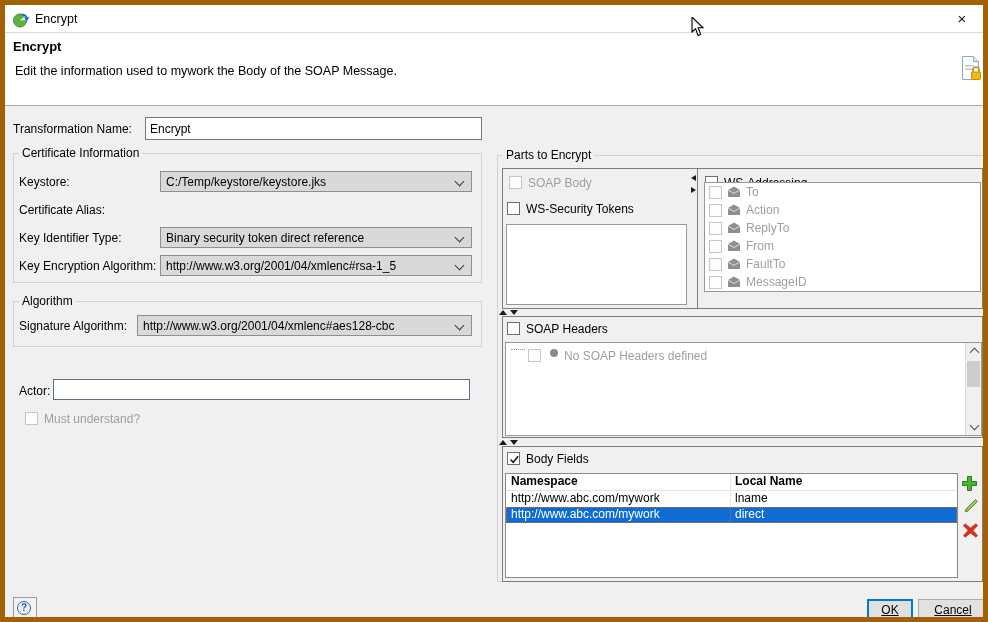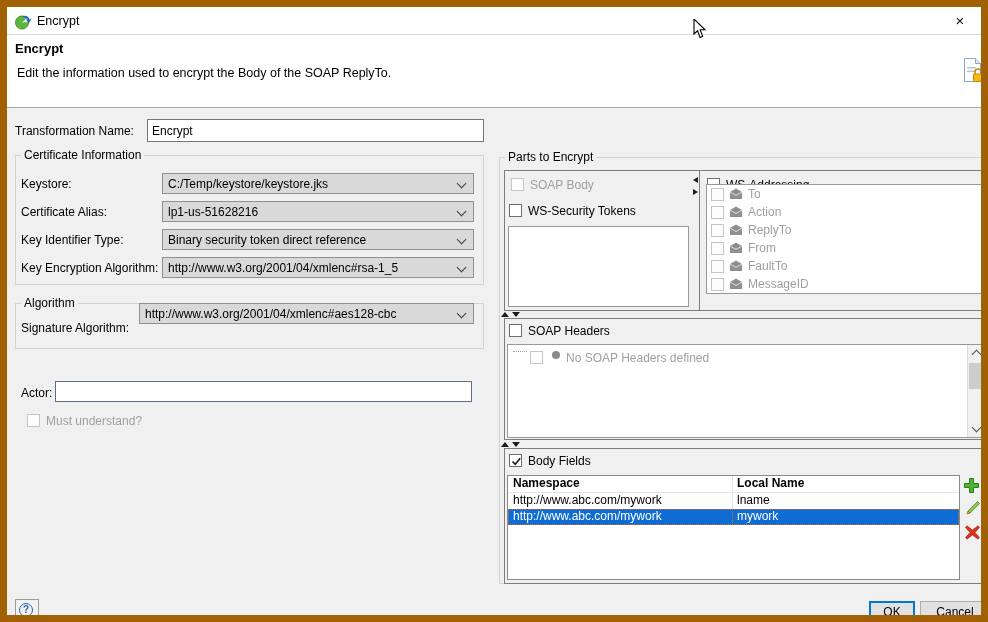--- a/index.html
+++ b/index.html
@@ -1,16 +1,16 @@
 <!DOCTYPE html>
 <html><head>
 <meta charset="utf-8">
 <style>
   html,body{margin:0;padding:0;background:#c8c8c8;}
-  .dlg{position:relative;width:988px;height:622px;background:#ffffff;border:7px solid #a16207;
+  .dlg{position:relative;width:988px;height:622px;background:#ffffff;border:5px solid #a16207;
        box-sizing:border-box;font-family:"Liberation Sans",sans-serif;font-size:12px;color:#000;
        overflow:hidden;cursor:default;}
   .abs{position:absolute;}
   
   .titlebar{position:absolute;left:0;top:0;width:100%;height:28px;background:#fff;border-bottom:1px solid #dadada;box-sizing:border-box;}
   .title-text{position:absolute;left:30px;top:7px;font-size:12.5px;}
   .close-x{position:absolute;right:10px;top:3px;width:22px;height:22px;text-align:center;font-size:15px;line-height:22px;color:#111;}
   
   .hdr-title{position:absolute;left:8px;top:34px;font-weight:bold;font-size:13px;}
   .hdr-desc{position:absolute;left:10px;top:59px;font-size:12.5px;}
@@ -79,21 +79,21 @@
     <svg class="abs" style="left:8px;top:6px" width="17" height="17" viewBox="0 0 17 17">
       <circle cx="7" cy="9.5" r="6.5" fill="#5cb53f" stroke="#3f8f2b" stroke-width="1"></circle>
       <path d="M7 9.5 L13.3 3.8 L13 9 Z" fill="#eaf7e4"></path>
       <path d="M8 3 q5 -1 6.5 3.5 l2 -1 l-2.6 5 l-3 -4.2 l2 0.4 q-1.4 -3 -4.9 -2.4 z" fill="#1f62c8"></path>
     </svg>
     <span class="title-text">Encrypt</span>
     <span class="close-x">×</span>
   </div>
 
   <div class="hdr-title">Encrypt</div>
-  <div class="hdr-desc">Edit the information used to encrypt the Body  of the SOAP ReplyTo.</div>
+  <div class="hdr-desc">Edit the information used to mywork the Body  of the SOAP Message.</div>
   <svg class="abs" style="left:954px;top:50px" width="24" height="28" viewBox="0 0 24 28">
     <path d="M3.5 1.5 h11 l5 5 v18 h-16 z" fill="#ffffff" stroke="#8aa6c8" stroke-width="1"></path>
     <path d="M14.5 1.5 v5 h5" fill="#dce7f5" stroke="#8aa6c8" stroke-width="1"></path>
     <rect x="6" y="10" width="9" height="1.5" fill="#b9c6d8"></rect>
     <rect x="6" y="13.5" width="9" height="1.5" fill="#b9c6d8"></rect>
     <path d="M14 17 v-2 a3 3 0 0 1 6 0 v2" fill="none" stroke="#c18c10" stroke-width="1.6"></path>
     <rect x="12.5" y="17" width="9" height="7.5" rx="1" fill="#f4b80e" stroke="#c18c10" stroke-width="1"></rect>
   </svg>
   <div class="hdr-sep"></div>
   <div class="content-bg"></div>
@@ -103,40 +103,36 @@
 
   <div class="grp" style="left:8px;top:148px;width:469px;height:130px">
     <span class="legend">Certificate Information</span>
   </div>
   <span class="lbl" style="left:14px;top:170px">Keystore:</span>
   <div class="combo" style="left:155px;top:166px;width:312px">
     <span class="txt">C:/Temp/keystore/keystore.jks</span>
     <span class="chev"></span>
   </div>
   <span class="lbl" style="left:14px;top:198px">Certificate Alias:</span>
-  <div class="combo" style="left:155px;top:194px;width:312px">
-    <span class="txt">lp1-us-51628216</span>
-    <span class="chev"></span>
-  </div>
   <span class="lbl" style="left:14px;top:226px">Key Identifier Type:</span>
   <div class="combo" style="left:155px;top:222px;width:312px">
     <span class="txt">Binary security token direct reference</span>
     <span class="chev"></span>
   </div>
   <span class="lbl" style="left:14px;top:254px">Key Encryption Algorithm:</span>
   <div class="combo" style="left:155px;top:250px;width:312px">
     <span class="txt">http://www.w3.org/2001/04/xmlenc#rsa-1_5</span>
     <span class="chev"></span>
   </div>
 
   <div class="grp" style="left:8px;top:296px;width:469px;height:46px">
     <span class="legend">Algorithm</span>
   </div>
   <span class="lbl" style="left:14px;top:314px">Signature Algorithm:</span>
-  <div class="combo" style="left:132px;top:296px;width:335px">
+  <div class="combo" style="left:132px;top:310px;width:335px">
     <span class="txt">http://www.w3.org/2001/04/xmlenc#aes128-cbc</span>
     <span class="chev"></span>
   </div>
 
   <span class="lbl" style="left:14px;top:379px">Actor:</span>
   <input class="tinput" style="left: 48px; top: 374px; width: 417px; height: 21px; border-color: rgb(94, 111, 135);" value="">
   <div class="cbrow" style="left:20px;top:407px">
     <span class="cb dis"></span>
     <span class="cap dis-txt">Must understand?</span>
   </div>
@@ -257,21 +253,21 @@
       <div class="trow thead" style="top:0">
         <span class="c1">Namespace</span>
         <span class="c2">Local Name</span>
       </div>
       <div class="trow" style="top:17px">
         <span class="c1">http://www.abc.com/mywork</span>
         <span class="c2">lname</span>
       </div>
       <div class="trow sel" style="top:33px">
         <span class="c1">http://www.abc.com/mywork</span>
-        <span class="c2">mywork</span>
+        <span class="c2">direct</span>
       </div>
     </div>
 
     <svg class="icon-btn" style="left:458px;top:28px" viewBox="0 0 17 17">
       <path d="M6.5 1.5 h4 v5 h5 v4 h-5 v5 h-4 v-5 h-5 v-4 h5 z" fill="#49b531" stroke="#2e7c1f" stroke-width="1"></path>
     </svg>
     <svg class="icon-btn" style="left:459px;top:51px" viewBox="0 0 17 17">
       <path d="M13.5 1.5 l2 2 l-9.5 9.5 l-2.8 0.8 l0.8 -2.8 z" fill="#8fca59" stroke="#5f933a" stroke-width="1"></path>
       <path d="M3.2 13.8 l0.8 -2.8 l2 2 z" fill="#e8a33d" stroke="#b5762a" stroke-width="0.8"></path>
     </svg>

